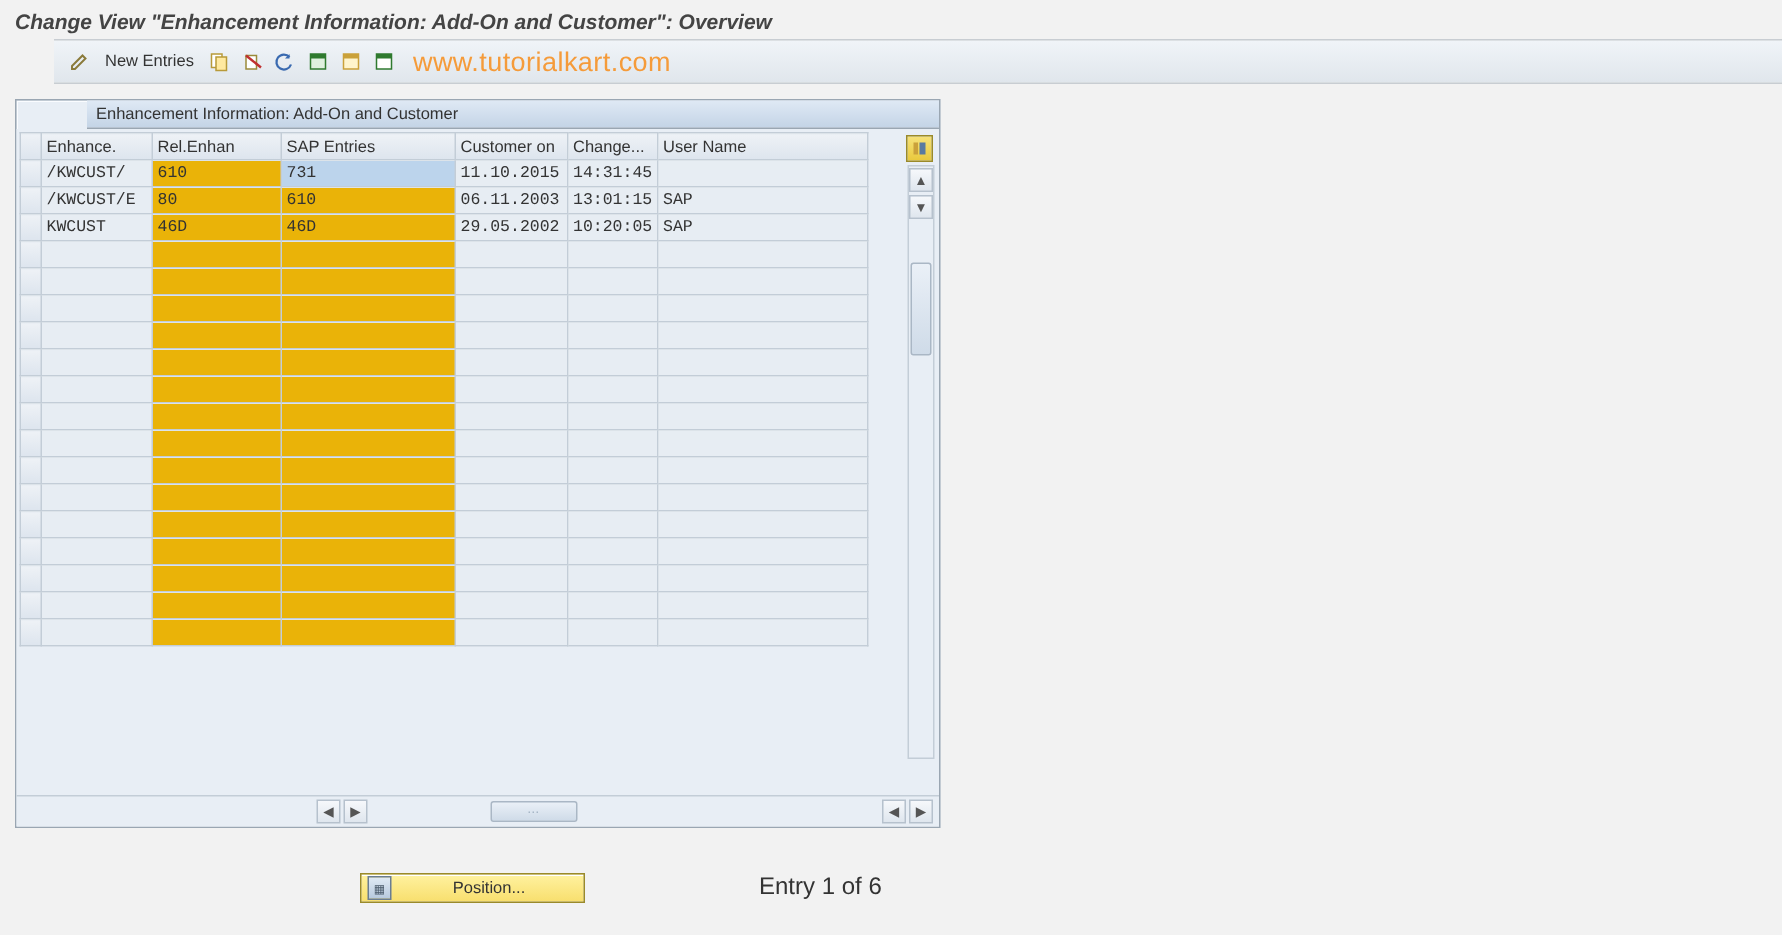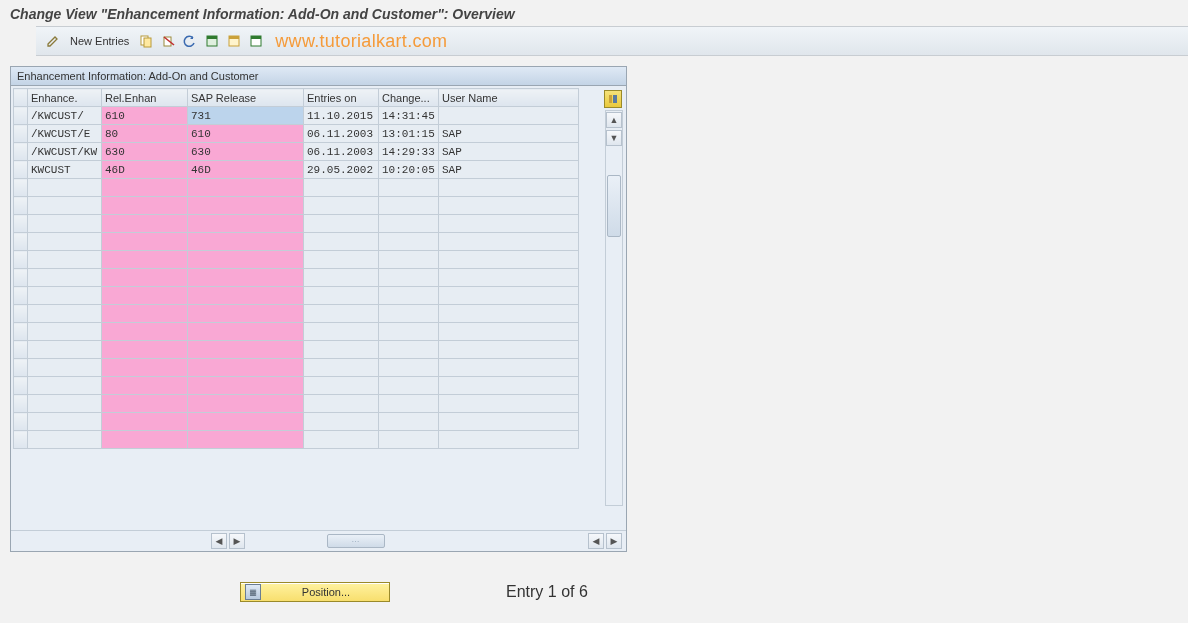--- a/index.html
+++ b/index.html
@@ -69,20 +69,21 @@
     width: 615px;
     background: #e8eef5;
     box-shadow: inset 0 0 0 1px #fafcff;
   }
   .panel-header {
     background: linear-gradient(#dfe9f5, #c4d4e6);
     border-bottom: 1px solid #9aa6b2;
     padding: 3px 6px;
     font-size: 11px;
     color: #333;
+    margin-left: 47px;
   }
   .grid-wrap {
     position: relative;
     background: #e8eef5;
     padding: 2px;
   }
   .grid {
     border-collapse: collapse;
     table-layout: fixed;
     width: 532px;
@@ -110,21 +111,21 @@
     width: 14px;
     background: linear-gradient(#eef2f6,#dde5ee) !important;
     padding:0 !important;
   }
   .col-enhance { width: 74px; }
   .col-relenhan { width: 86px; }
   .col-saprel   { width: 116px; }
   .col-chgon    { width: 75px; }
   .col-chgat    { width: 60px; }
   .col-uname    { width: 140px; }
-  .grid td.editable { background: #f9a8d4; }
+  .grid td.editable { background: #eab308; }
   .grid td.readonly { background: #e7edf3; }
   .grid td.selected { background: #bcd4ec; }
   .corner-icon {
     position: absolute;
     top: 4px;
     right: 4px;
     width: 16px;
     height: 16px;
     background: linear-gradient(#f6e27a,#e9c93c);
     border: 1px solid #9a8a2a;
@@ -297,22 +298,22 @@
             <col class="col-saprel">
             <col class="col-chgon">
             <col class="col-chgat">
             <col class="col-uname">
           </colgroup>
           <thead>
             <tr>
               <th class="row-sel"></th>
               <th>Enhance.</th>
               <th>Rel.Enhan</th>
-              <th>SAP Release</th>
-              <th>Entries on</th>
+              <th>SAP Entries</th>
+              <th>Customer on</th>
               <th>Change...</th>
               <th>User Name</th>
             </tr>
           </thead>
           <tbody id="grid-body">
           <tr>
                 <td class="row-sel"></td>
                 <td class="readonly">/KWCUST/</td>
                 <td class="editable">610</td>
                 <td class="editable selected">731</td>
@@ -320,29 +321,20 @@
                 <td class="readonly">14:31:45</td>
                 <td class="readonly"></td>
               </tr>
               <tr>
                 <td class="row-sel"></td>
                 <td class="readonly">/KWCUST/E</td>
                 <td class="editable">80</td>
                 <td class="editable">610</td>
                 <td class="readonly">06.11.2003</td>
                 <td class="readonly">13:01:15</td>
-                <td class="readonly">SAP</td>
-              </tr>
-              <tr>
-                <td class="row-sel"></td>
-                <td class="readonly">/KWCUST/KW</td>
-                <td class="editable">630</td>
-                <td class="editable">630</td>
-                <td class="readonly">06.11.2003</td>
-                <td class="readonly">14:29:33</td>
                 <td class="readonly">SAP</td>
               </tr>
               <tr>
                 <td class="row-sel"></td>
                 <td class="readonly">KWCUST</td>
                 <td class="editable">46D</td>
                 <td class="editable">46D</td>
                 <td class="readonly">29.05.2002</td>
                 <td class="readonly">10:20:05</td>
                 <td class="readonly">SAP</td>

